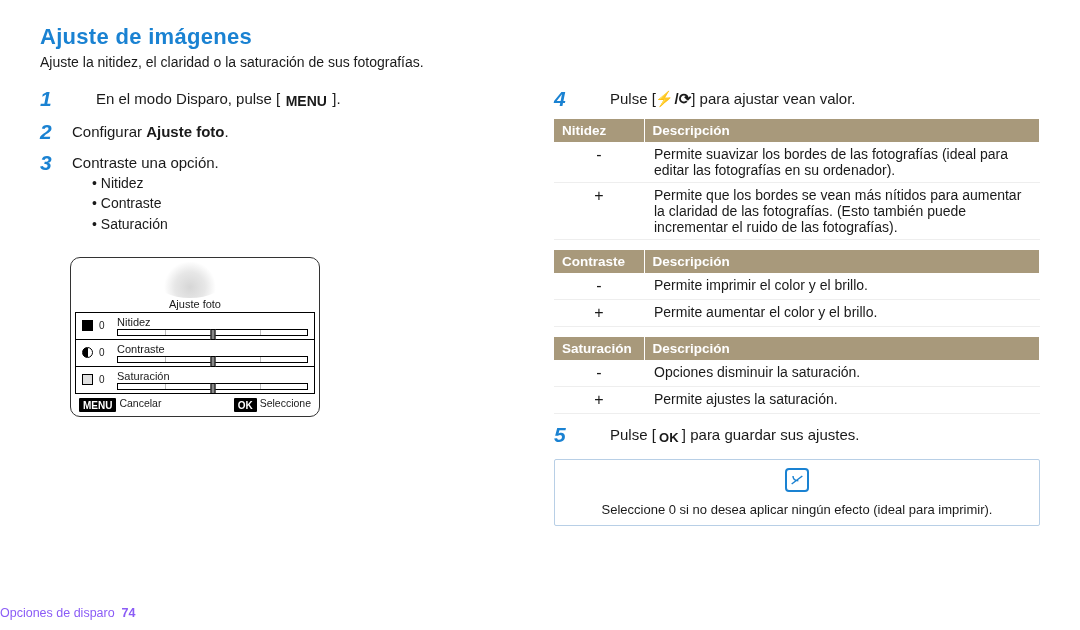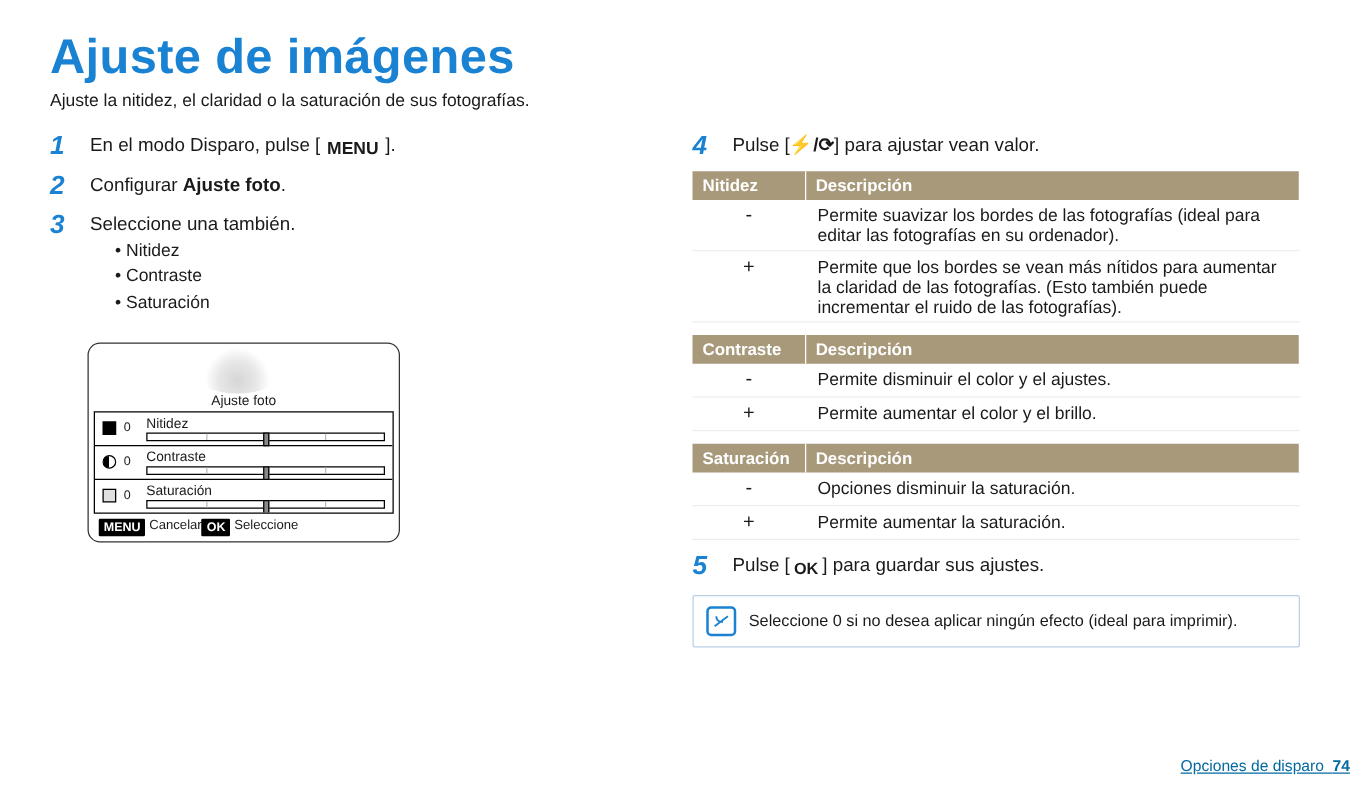--- a/index.html
+++ b/index.html
@@ -10,21 +10,21 @@
     font-size: 14.5px;
     color: #1a1a1a;
     background: #fff;
   }
   .page {
     padding: 24px 40px 12px 40px;
   }
   .page-title {
     color: #1a82d2;
     font-weight: 700;
-    font-size: 39px;
+    font-size: 22px;
     margin: 0 0 4px 0;
     letter-spacing: .3px;
   }
   .subtitle {
     font-size: 14px;
     margin: 0 0 18px 0;
   }
   .cols {
     display: flex;
     gap: 34px;
@@ -123,21 +123,21 @@
   .lcd-slider{
     height:7px;border:1px solid #000;position:relative;
     background:#fff;
   }
   .lcd-slider::before{
     content:"";position:absolute;left:50%;top:-1px;transform:translateX(-50%);
     width:3px;height:9px;background:#888;border:1px solid #000;
   }
   .lcd-tick{position:absolute;top:0;bottom:0;width:1px;background:#bbb;}
   .lcd-footer{
-    display:flex;
+    display:flex;justify-content:space-between;
     font-size:10.5px;padding:3px 4px 2px 4px;
   }
 
   
   table.desc {
     border-collapse:collapse;width:100%;
     font-size:14px;margin:6px 0 10px 0;
   }
   table.desc th {
     background:#a8997b;color:#fff;font-weight:700;
@@ -146,36 +146,36 @@
   }
   table.desc th:first-child{width:90px;}
   table.desc td{
     padding:4px 10px;border-bottom:1px solid #eee;vertical-align:top;
   }
   table.desc td.k{width:90px;text-align:center;font-size:16px;}
 
   .tip {
     display:flex;gap:10px;align-items:center;
     border:1px solid #b8cfe6;background:#fff;
-    border-radius:2px;padding:8px 10px;margin-top:12px;
+    border-radius:2px;padding:8px 10px;margin-top:12px;flex-direction:column;
   }
   .tip-icon{
     width:24px;height:24px;border:2px solid #1a82d2;border-radius:4px;
     display:flex;align-items:center;justify-content:center;flex:none;
   }
   .tip-icon svg{width:16px;height:16px;stroke:#1a82d2;fill:none;stroke-width:2.2;}
   .tip-txt{font-size:13px;}
 
   .footer{
-    text-align:right;font-size:12.5px;color:#0369a1;
-    position:absolute;bottom:10px;left:0;right:0;text-decoration:underline;
+    text-align:left;font-size:12.5px;color:#8b5cf6;
+    position:absolute;bottom:10px;left:0;right:0;
   }
   .footer-num{font-weight:700;}
 
-  .nowrap{white-space:nowrap;}
+  .nowrap{white-space:nowrap;margin-left:24px;}
 </style>
 </head>
 <body>
 
 <div class="page">
   <h1 class="page-title">Ajuste de imágenes</h1>
   <p class="subtitle">Ajuste la nitidez, el claridad o la saturación de sus fotografías.</p>
 
   <div class="cols">
     <div class="col-left">
@@ -190,21 +190,21 @@
       <div class="step">
         <div class="step-num">2</div>
         <div class="step-body">
           <span>Configurar </span><strong>Ajuste foto</strong><span>.</span>
         </div>
       </div>
 
       <div class="step">
         <div class="step-num">3</div>
         <div class="step-body">
-          <span>Seleccione una también.</span>
+          <span>Contraste una opción.</span>
           <ul class="bullets">
             <li>Nitidez</li>
             <li>Contraste</li>
             <li>Saturación</li>
           </ul>
         </div>
       </div>
 
       <div class="lcd-frame">
         <div class="lcd-ghost"></div>
@@ -285,42 +285,42 @@
         </table>
 
       <table class="desc">
         <tbody>
             <tr>
           <th>Contraste</th>
           <th>Descripción</th>
         </tr>
         <tr>
           <td class="k">-</td>
-          <td>Permite disminuir el color y el ajustes.</td>
+          <td>Permite imprimir el color y el brillo.</td>
         </tr>
         <tr>
           <td class="k">+</td>
           <td>Permite aumentar el color y el brillo.</td>
         </tr>
       </tbody>
         </table>
 
       <table class="desc">
         <tbody>
             <tr>
           <th>Saturación</th>
           <th>Descripción</th>
         </tr>
         <tr>
           <td class="k">-</td>
           <td>Opciones disminuir la saturación.</td>
         </tr>
         <tr>
           <td class="k">+</td>
-          <td>Permite aumentar la saturación.</td>
+          <td>Permite ajustes la saturación.</td>
         </tr>
       </tbody>
         </table>
 
       <div class="step">
         <div class="step-num">5</div>
         <div class="step-body nowrap">
           <span>Pulse [</span><span class="ok-key">OK</span><span>] para guardar sus ajustes.</span>
         </div>
       </div>

